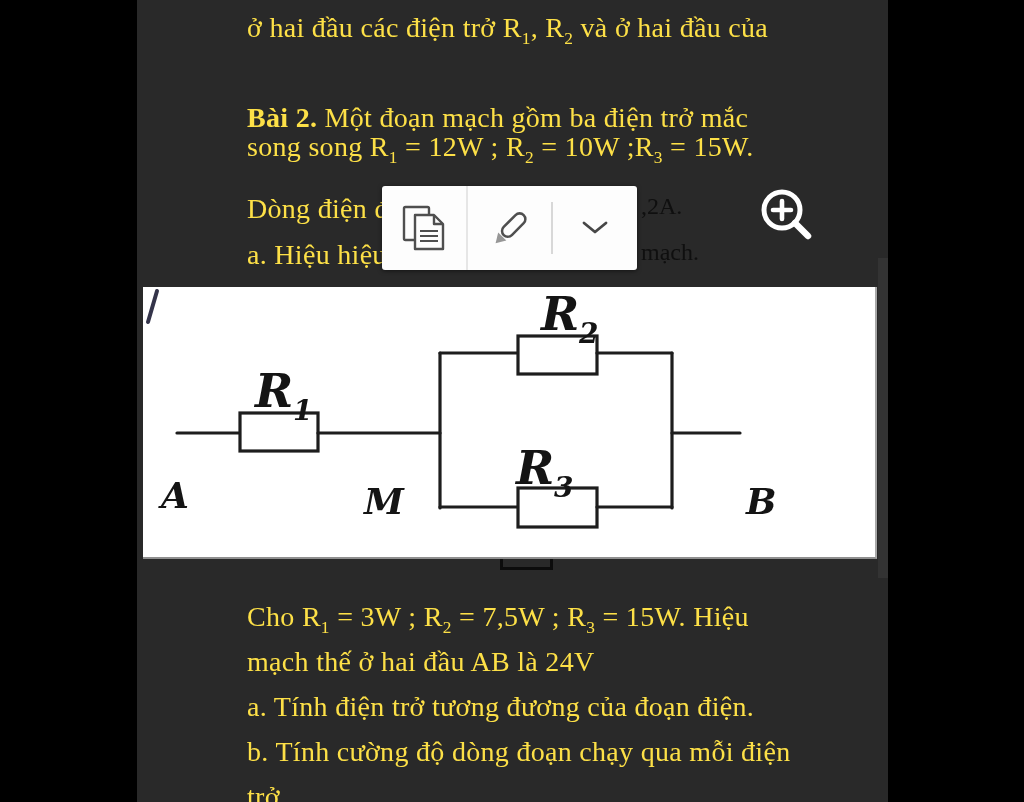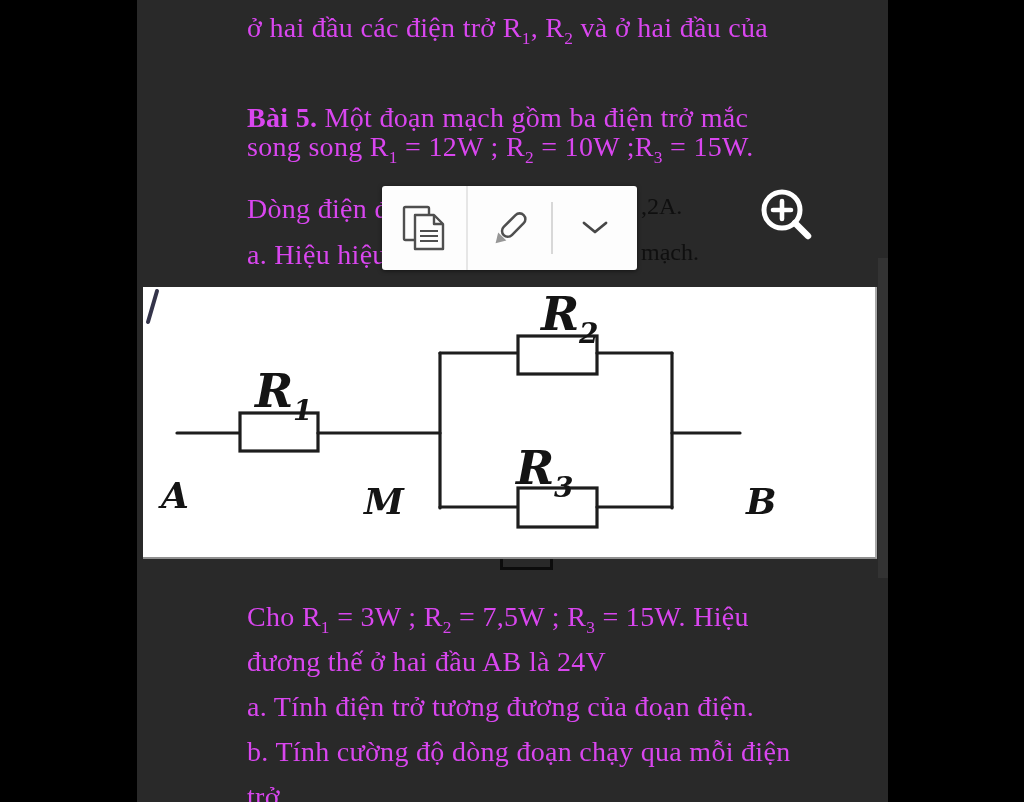--- a/index.html
+++ b/index.html
@@ -8,21 +8,21 @@
     position:relative; width:1024px; height:802px;
     background:#000; overflow:hidden;
     font-family:"Liberation Serif", serif;
   }
   #column {
     position:absolute; left:137px; top:0; width:751px; height:802px;
     background:#292929;
   }
   .docline {
     position:absolute; left:110px; 
-    color:#d946ef; font-size:28px; line-height:32px; white-space:nowrap;
+    color:#fde047; font-size:28px; line-height:32px; white-space:nowrap;
     letter-spacing:0.3px;
   }
   .docline sub { font-size:0.62em; }
   .frag-right { position:absolute; color:#0f0f0f; font-size:24px; white-space:nowrap; }
   .bold { font-weight:bold; }
 
   
   #toolbar {
     position:absolute; left:382px; top:186px; width:255px; height:84px;
     background:#fdfdfd; border-radius:3px; display:flex;
@@ -51,28 +51,28 @@
   .circ-label { font-family:"DejaVu Serif", serif; font-style:italic; font-weight:600; fill:#141414; }
 </style>
 </head>
 <body>
 
 <div id="screen">
 
   <div id="column">
 
     <div class="docline" style="top:12px">ở hai đầu các điện trở R<sub>1</sub>, R<sub>2</sub> và ở hai đầu của</div>
-    <div class="docline" style="top:102px"><span class="bold">Bài 5.</span><span> Một đoạn mạch gồm ba điện trở mắc</span></div>
+    <div class="docline" style="top:102px"><span class="bold">Bài 2.</span><span> Một đoạn mạch gồm ba điện trở mắc</span></div>
     <div class="docline" style="top:131px">song song R<sub>1</sub> = 12W ; R<sub>2</sub> = 10W ;R<sub>3</sub> = 15W.</div>
     <div class="docline" style="top:193px">Dòng điện đ</div>
     <div class="frag-right" style="left:504px; top:193px">,2A.</div>
     <div class="docline" style="top:239px">a. Hiệu hiệu</div>
     <div class="frag-right" style="left:486px; top:239px">n mạch.</div>
     <div class="docline" style="top:601px">Cho R<sub>1</sub> = 3W ; R<sub>2</sub> = 7,5W ; R<sub>3</sub> = 15W. Hiệu</div>
-    <div class="docline" style="top:646px">đương thế ở hai đầu AB là 24V</div>
+    <div class="docline" style="top:646px">mạch thế ở hai đầu AB là 24V</div>
     <div class="docline" style="top:691px">a. Tính điện trở tương đương của đoạn điện.</div>
     <div class="docline" style="top:736px">b. Tính cường độ dòng đoạn chạy qua mỗi điện</div>
     <div class="docline" style="top:781px">trở</div>
   </div>
 
   <div id="figure-panel">
     <svg width="734" height="272" viewBox="0 0 734 272">
       <g stroke="#1d1d1d" stroke-width="3.2" fill="none" stroke-linecap="round">
         <path d="M14,4 L5,35" stroke="#34344a" stroke-width="4"></path>
         <path d="M34,146 H97"></path>

